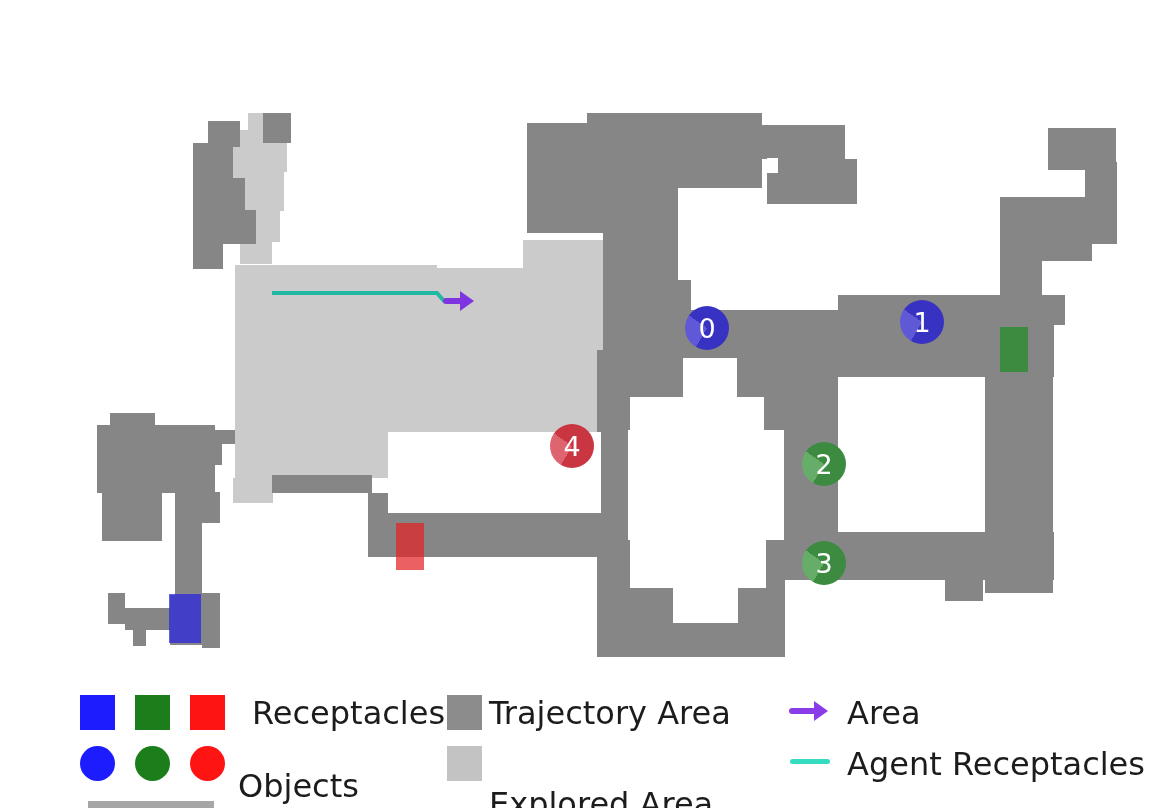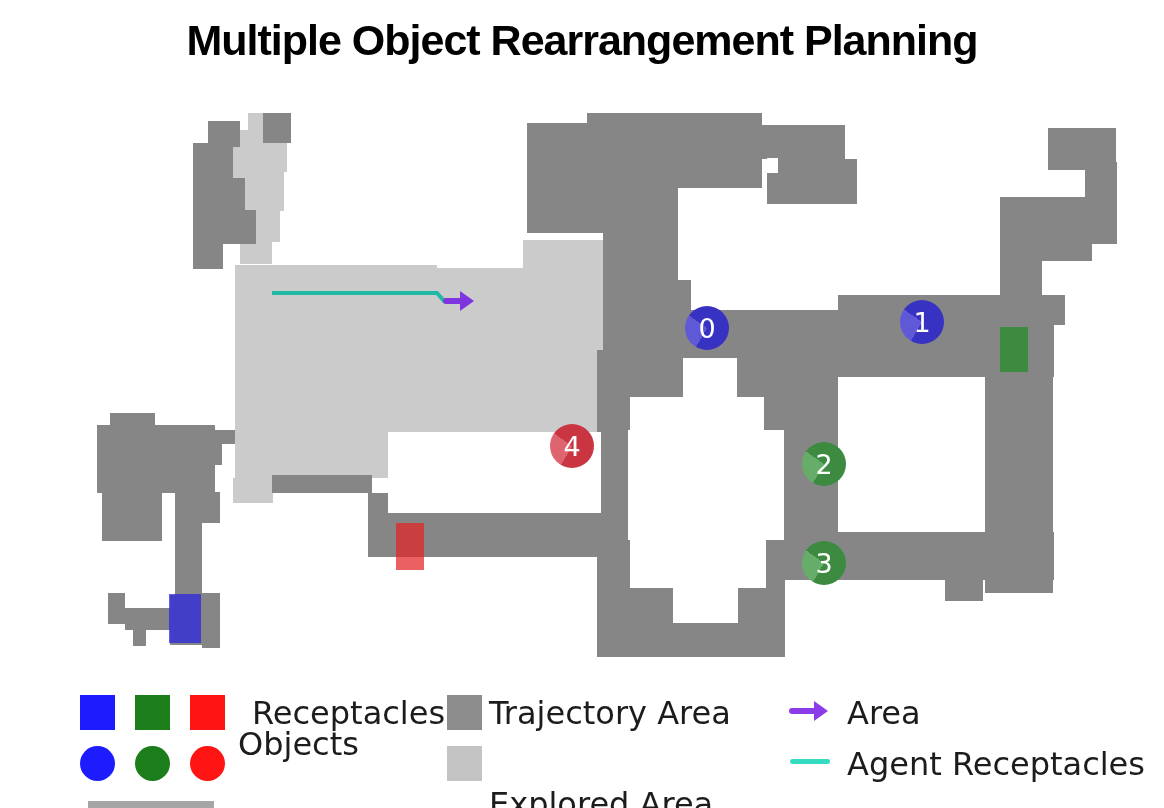--- a/index.html
+++ b/index.html
@@ -16,21 +16,20 @@
   .lg-sq{position:absolute;width:35px;height:35px;}
   .lg-ci{position:absolute;width:35px;height:35px;border-radius:50%;}
   .lg-line{position:absolute;width:40px;height:5px;border-radius:3px;}
   svg{position:absolute;left:0;top:0;overflow:visible;}
   .scrap{position:absolute;}
 </style>
 </head>
 <body>
 
 <div class="canvas">
-  <div class="title">Multiple Object Rearrangement Planning</div>
 
   <div id="map-layer">
       <div class="mr" style="left: 248px; top: 113px; width: 34px; height: 30px; background: rgb(203, 203, 203);"></div>
       <div class="mr" style="left: 233px; top: 130px; width: 54px; height: 42px; background: rgb(203, 203, 203);"></div>
       <div class="mr" style="left: 222px; top: 165px; width: 62px; height: 46px; background: rgb(203, 203, 203);"></div>
       <div class="mr" style="left: 230px; top: 208px; width: 50px; height: 34px; background: rgb(203, 203, 203);"></div>
       <div class="mr" style="left: 240px; top: 240px; width: 32px; height: 24px; background: rgb(203, 203, 203);"></div>
       <div class="mr" style="left: 235px; top: 265px; width: 202px; height: 213px; background: rgb(203, 203, 203);"></div>
       <div class="mr" style="left: 437px; top: 268px; width: 86px; height: 210px; background: rgb(203, 203, 203);"></div>
       <div class="mr" style="left: 523px; top: 240px; width: 112px; height: 238px; background: rgb(203, 203, 203);"></div>
@@ -110,21 +109,21 @@
 
     <svg id="legend-arrow" width="48" height="30" style="left:788px;top:697px">
         <line x1="4" y1="14" x2="26" y2="14" stroke="#8a3ce8" stroke-width="6" stroke-linecap="round"></line>
         <polygon points="26,4 40,14 26,24" fill="#8a3ce8"></polygon>
       </svg>
     <span class="legend-label" style="left:847px;top:694px">Area</span>
 
     <span class="lg-ci" style="left: 80px; top: 746px; background: rgb(28, 28, 255);"></span>
     <span class="lg-ci" style="left: 135px; top: 746px; background: rgb(27, 126, 27);"></span>
     <span class="lg-ci" style="left: 190px; top: 746px; background: rgb(255, 20, 20);"></span>
-    <span class="legend-label" style="left:238px;top:725px">Objects</span>
+    <span class="legend-label" style="left:238px;top:767px">Objects</span>
 
     <span class="lg-sq" style="left: 447px; top: 746px; background: rgb(195, 195, 195);"></span>
     <span class="legend-label" style="left:489px;top:785px">Explored Area</span>
 
     <span class="lg-line" style="left: 790px; top: 759px; background: rgb(53, 220, 192);"></span>
     <span class="legend-label" style="left:847px;top:745px">Agent Receptacles</span>
   </div>
 
   <div class="scrap" style="left: 88px; top: 801px; width: 126px; height: 7px; background: rgb(166, 166, 166);"></div>
 </div>

